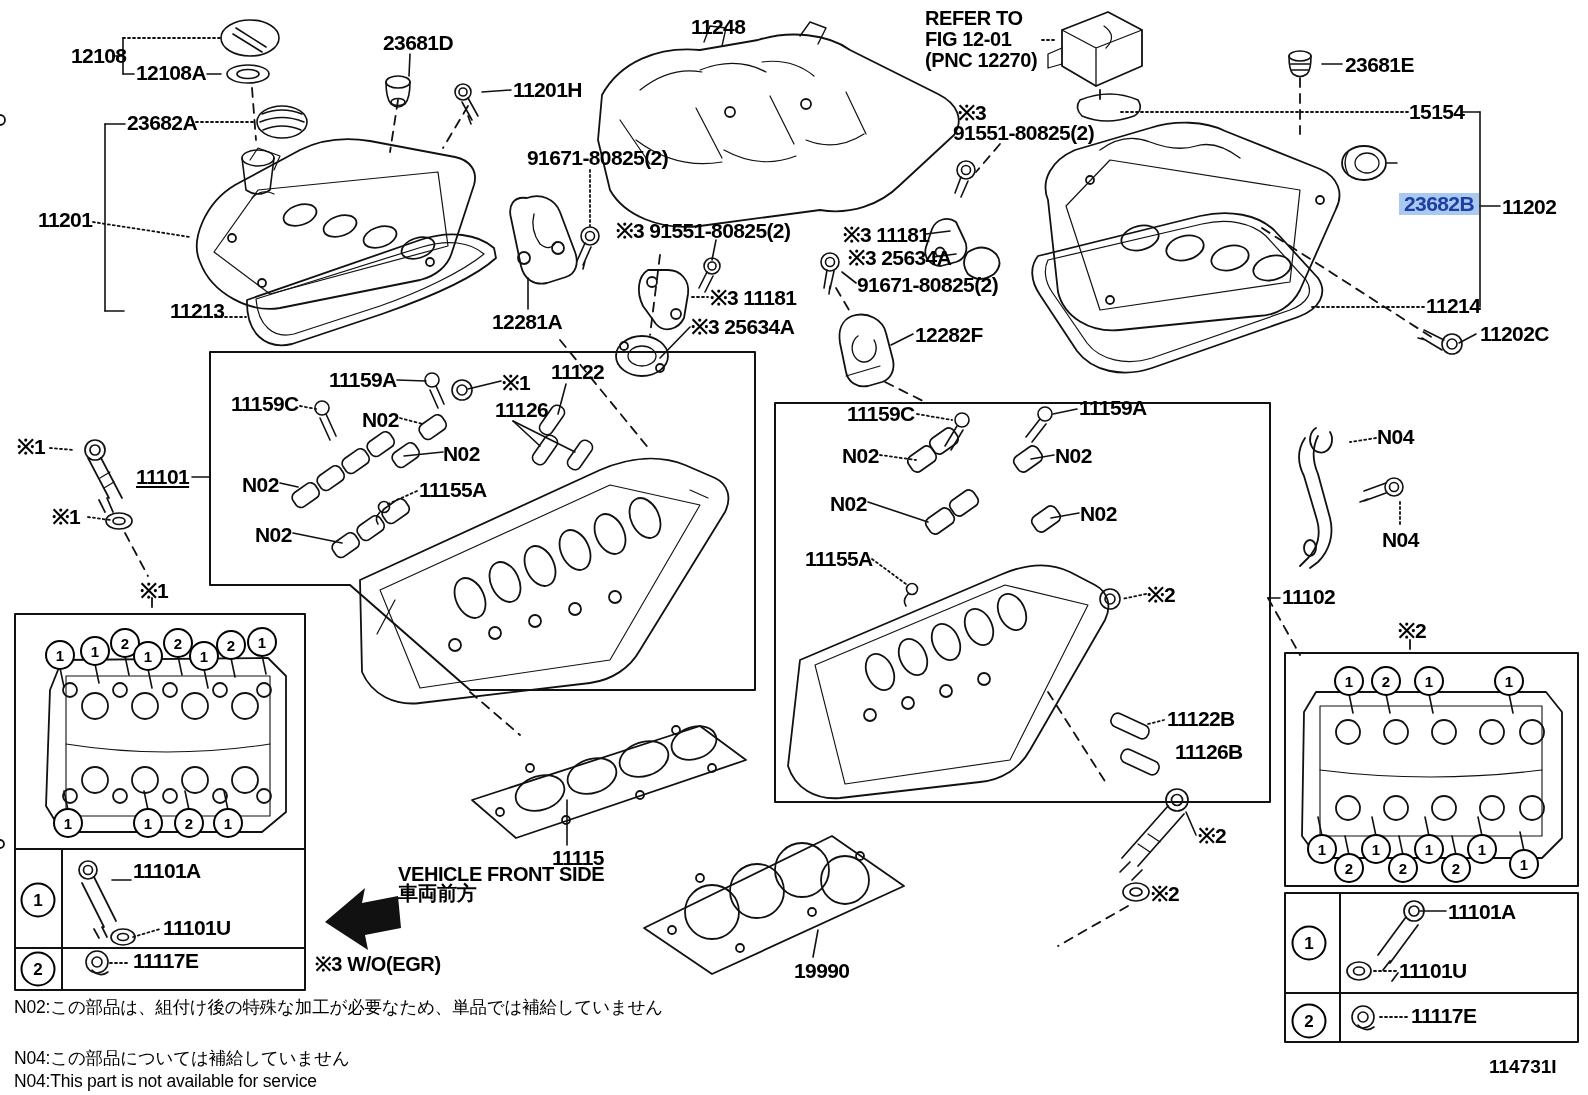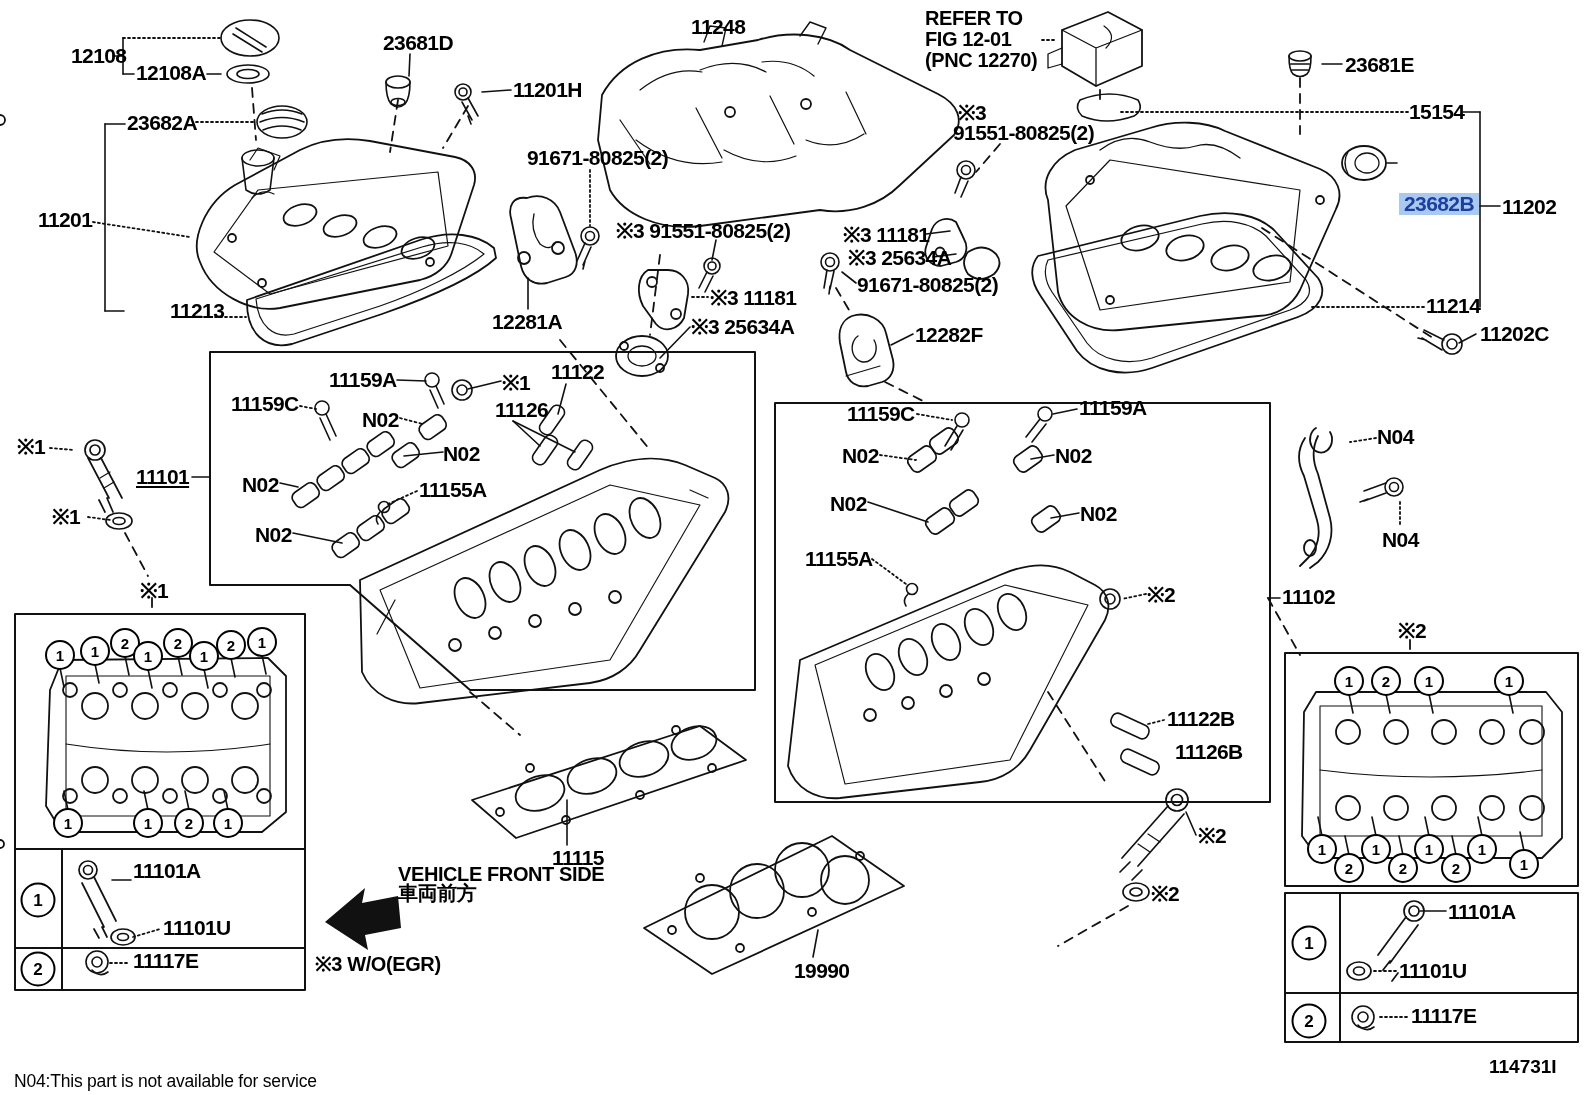--- a/index.html
+++ b/index.html
@@ -669,17 +669,19 @@
       <span class="circle-num sm" style="left: 1429px; top: 849px;">1</span>
       <span class="circle-num sm" style="left: 1456px; top: 868px;">2</span>
       <span class="circle-num sm" style="left: 1482px; top: 849px;">1</span>
       <span class="circle-num sm" style="left: 1524px; top: 864px;">1</span>
       <span class="circle-num lg" style="left: 38px; top: 900px;">1</span>
       <span class="circle-num lg" style="left: 38px; top: 969px;">2</span>
       <span class="circle-num lg" style="left: 1309px; top: 943px;">1</span>
       <span class="circle-num lg" style="left: 1309px; top: 1021px;">2</span>
     </div>
 
+<div class="note-line" style="left:14px;top:995px">N02:この部品は、組付け後の特殊な加工が必要なため、単品では補給していません</div>
+<div class="note-line" style="left:14px;top:1046px">N04:この部品については補給していません</div>
 <div class="note-line" style="left:14px;top:1071px">N04:This part is not available for service</div>
 
 <div id="fig-number">114731I</div>
 
 </div>
 
 </body></html>

